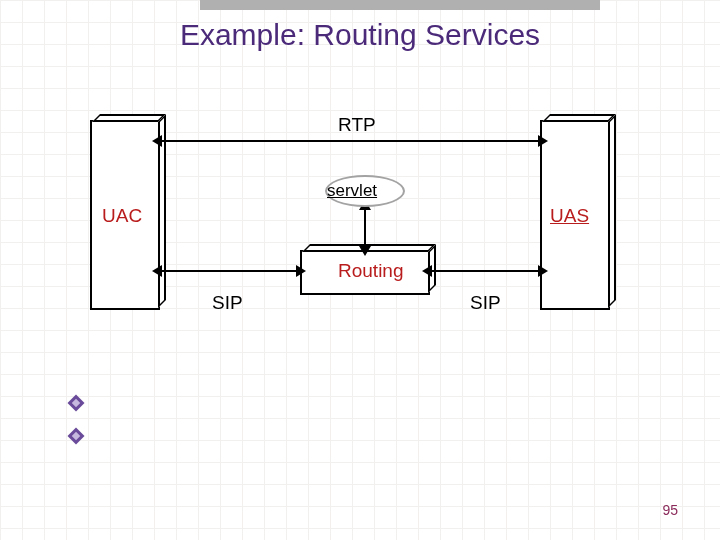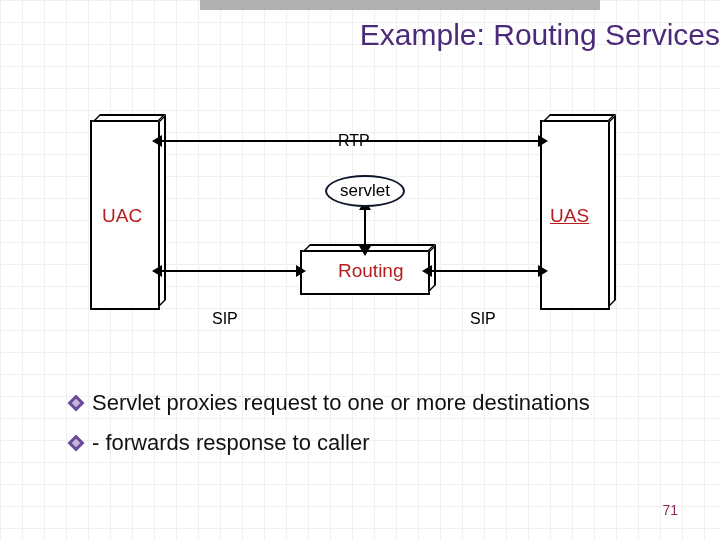--- a/index.html
+++ b/index.html
@@ -30,21 +30,21 @@
     width: 400px;
     height: 10px;
     background: #b0b0b0;
     z-index: 1;
   }
   .title {
     position: absolute;
     top: 18px;
     left: 0;
     width: 720px;
-    text-align: right;
+    text-align: center;
     font-size: 30px;
     color: #4b2a7a;
     z-index: 2;
   }
   .diagram {
     position: absolute;
     left: 90px;
     top: 100px;
     width: 540px;
     height: 250px;
@@ -101,28 +101,28 @@
     width: 130px;
     height: 45px;
   }
   .servlet {
     position: absolute;
     left: 235px;
     top: 75px;
     width: 80px;
     height: 32px;
     background: #ffffff;
-    border: 2px solid #0f172a;
+    border: 2px solid #a3a3a3;
     border-radius: 50%;
     box-sizing: border-box;
     display: flex;
     align-items: center;
-    justify-content: center;
     font-size: 17px;
     z-index: 3;
+    text-decoration: underline;
   }
   .boxlabel {
     position: absolute;
     font-size: 19px;
     color: #b91c1c;
     z-index: 4;
   }
   .uac-label { left: 12px; top: 105px; }
   .uas-label { left: 460px; top: 105px; text-decoration: underline; }
   .server-label { left: 248px; top: 160px; }
@@ -184,24 +184,23 @@
     border-bottom: 10px solid #000;
   }
   
   .arr-down {
     border-left: 6px solid transparent;
     border-right: 6px solid transparent;
     border-top: 10px solid #000;
   }
   .conn-label {
     position: absolute;
-    font-size: 16px;
+    font-size: 19px;
     background: transparent;
     z-index: 4;
-    margin-top: 18px;
   }
   .rtp-label { left: 248px; top: 14px; }
   .sip-left-label { left: 122px; top: 192px; }
   .sip-right-label { left: 380px; top: 192px; }
 
   .bullets {
     position: absolute;
     left: 70px;
     top: 390px;
     width: 600px;
@@ -287,21 +286,19 @@
   <div class="boxlabel server-label">Routing</div>
 
   <div class="servlet">
     <span>servlet</span>
   </div>
 </div>
 
 <div class="bullets">
   <div class="bullet-row">
     <span class="bullet-icon"></span>
-    <span>Servlet proxies request to one or more destinations</span>
   </div>
   <div class="bullet-row">
     <span class="bullet-icon"></span>
-    <span>- forwards response to caller</span>
   </div>
 </div>
 
-<div class="pagenum">71</div>
+<div class="pagenum">95</div>
 
 </body></html>

